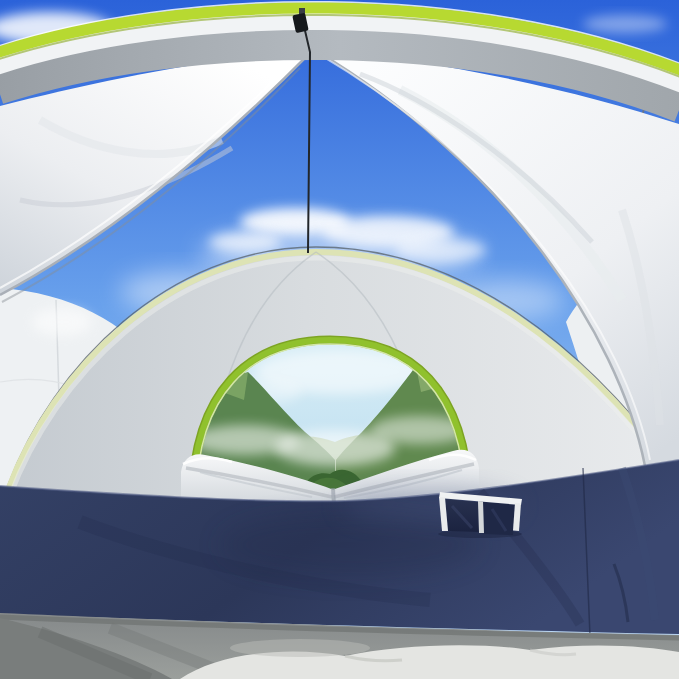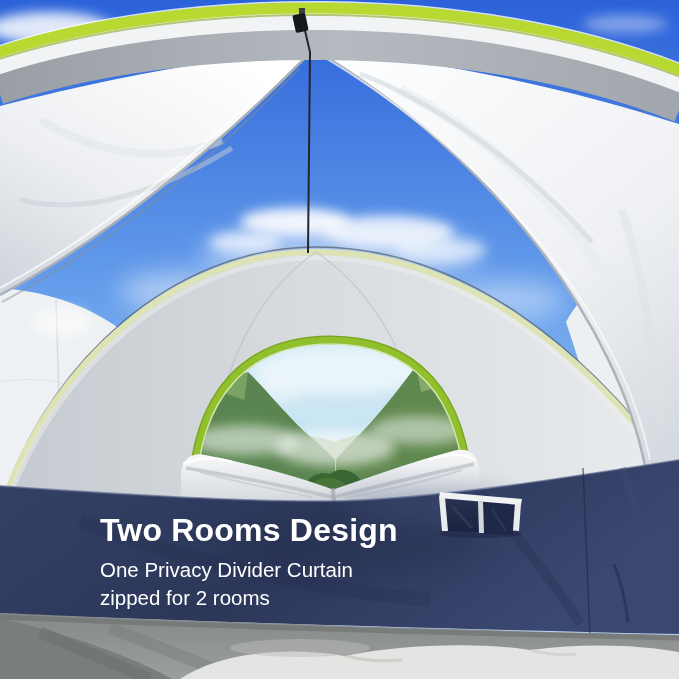--- a/index.html
+++ b/index.html
@@ -223,21 +223,14 @@
     <path d="M 0,618 C 60,632 130,655 172,679 L 0,679 Z" fill="#797d7c"></path>
     <path d="M 40,632 L 150,679" stroke="#6b6f6e" stroke-width="12" opacity="0.5"></path>
     <path d="M 110,628 L 240,679" stroke="#717574" stroke-width="12" opacity="0.35"></path>
     <path d="M 180,679 C 220,652 290,646 345,656 C 400,644 480,642 530,650 C 590,642 645,646 679,652 L 679,679 Z" fill="#e4e5e2"></path>
     <path d="M 345,656 C 362,660 382,662 402,660" stroke="#bfc1bd" stroke-width="3" fill="none" opacity="0.6"></path>
     <path d="M 530,650 C 546,654 561,656 576,654" stroke="#c3c5c1" stroke-width="3" fill="none" opacity="0.5"></path>
     <ellipse cx="300" cy="648" rx="70" ry="9" fill="#b9bbb7" opacity="0.5"></ellipse>
   </g>
 </svg>
 
-<div class="overlay-text">
-  <div class="title">Two Rooms Design</div>
-  <div class="sub">
-    <div>One Privacy Divider Curtain</div>
-    <div>zipped for 2 rooms</div>
-  </div>
+
 </div>
 
-</div>
-
 </body></html>

